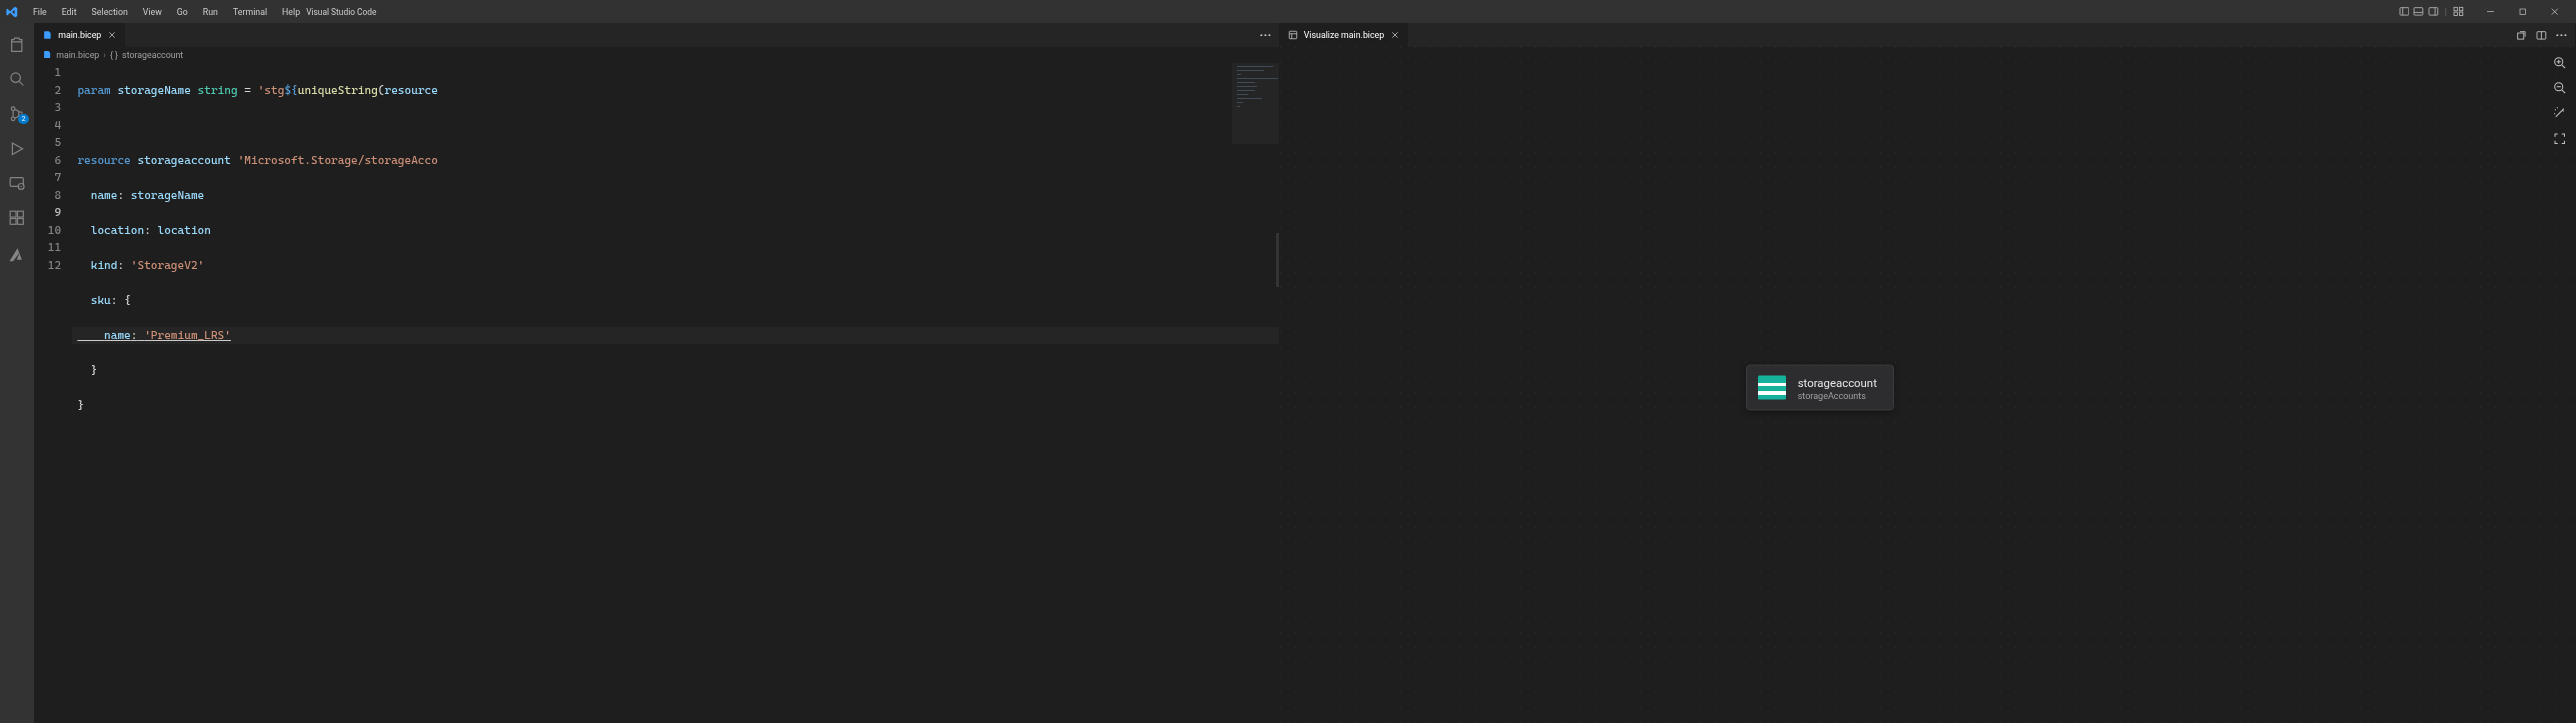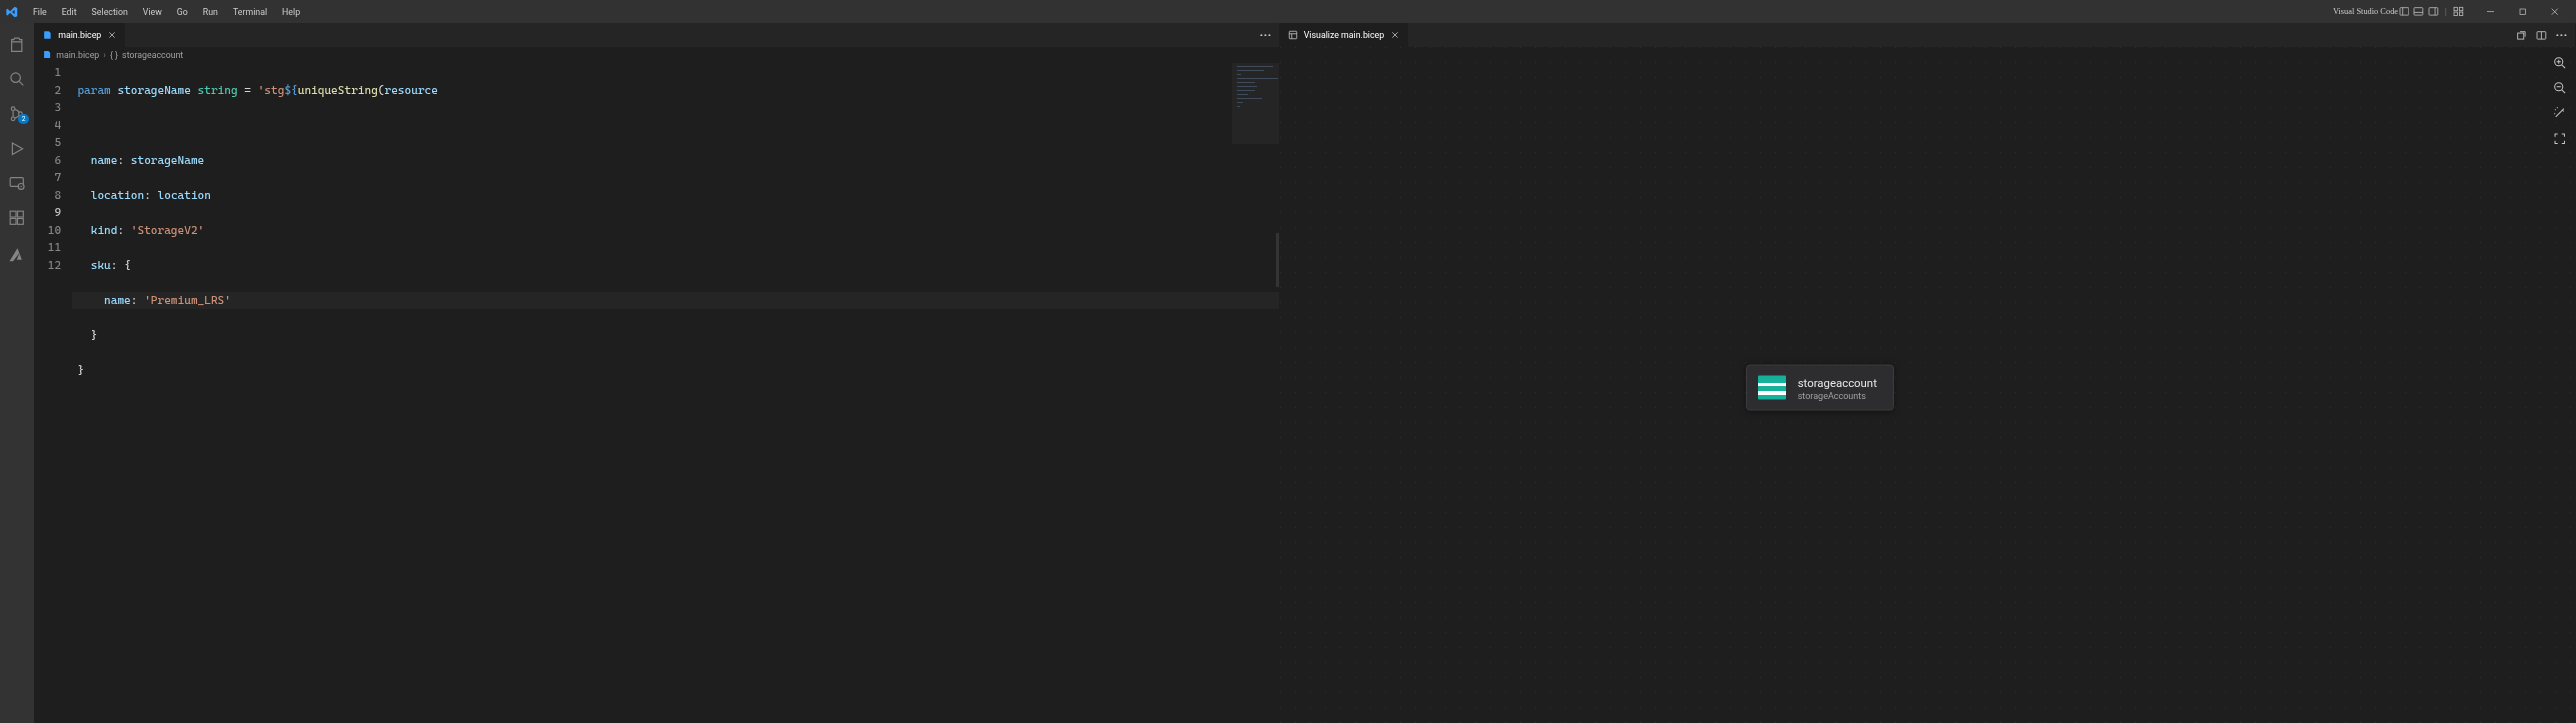--- a/index.html
+++ b/index.html
@@ -29,24 +29,23 @@
   .menu-items { display: flex; gap: 3px; }
   .menu-item {
     padding: 2.7px 6px;
     color: #cccccc;
     cursor: pointer;
     border-radius: 2.7px;
     font-size: 8.8px;
   }
   .title-center {
     flex: 1;
-    text-align: right;
+    text-align: left;
     color: #cccccc;
     font-size: 8.4px;
-    font-family: Liberation Serif, serif;
   }
   .window-controls { display: flex; align-items: center; gap: 1.3px; }
   .wc-group { display: flex; gap: 2.7px; margin-right: 9.4px; align-items: center; }
   .wc-icon {
     width: 12px; height: 12px;
     display: flex; align-items: center; justify-content: center;
     color: #b5b5b6;
   }
   .wc-btn {
     width: 31px; height: 23px;
@@ -179,21 +178,21 @@
   .gutter .ln { padding-right: 10.8px; }
   .gutter .ln.current { color: #c6c6c6; }
   .code-lines {
     flex: 1;
     padding-top: 1.3px;
     white-space: pre;
     overflow: hidden;
     position: relative;
   }
   .code-lines .line { padding-left: 5.4px; }
-  .code-lines .line.current { background: rgba(255,255,255,0.03); }
+  .code-lines .line.current { background: rgba(255,255,255,0.03); text-decoration: underline; }
   .minimap {
     position: absolute;
     top: 0; right: 0;
     width: 47px; height: 81px;
     background: #252526;
     border-left: 0.7px solid #252526;
   }
   .minimap .mm-line {
     height: 1.3px;
     margin: 2.7px 4px;
@@ -437,20 +436,21 @@
           <div class="ln">7</div>
           <div class="ln">8</div>
           <div class="ln current">9</div>
           <div class="ln">10</div>
           <div class="ln">11</div>
           <div class="ln">12</div>
         </div>
         <div class="code-lines">
 <div class="line"><span class="tok-kw">param</span> <span class="tok-name">storageName</span> <span class="tok-type">string</span> <span class="tok-punc">=</span> <span class="tok-str">'stg</span><span class="tok-tmpl">${</span><span class="tok-fn">uniqueString</span><span class="tok-punc">(</span><span class="tok-name">resource</span></div>
 <div class="line"> </div>
+<div class="line"><span class="tok-kw">resource</span> <span class="tok-name">storageaccount</span> <span class="tok-str">'Microsoft.Storage/storageAcco</span></div>
 <div class="line">  <span class="tok-prop">name</span><span class="tok-punc">:</span> <span class="tok-name">storageName</span></div>
 <div class="line">  <span class="tok-prop">location</span><span class="tok-punc">:</span> <span class="tok-name">location</span></div>
 <div class="line">  <span class="tok-prop">kind</span><span class="tok-punc">:</span> <span class="tok-str">'StorageV2'</span></div>
 <div class="line">  <span class="tok-prop">sku</span><span class="tok-punc">:</span> <span class="tok-punc">{</span></div>
 <div class="line current">    <span class="tok-prop">name</span><span class="tok-punc">:</span> <span class="tok-str">'Premium_LRS'</span></div>
 <div class="line">  <span class="tok-punc">}</span></div>
 <div class="line"><span class="tok-punc">}</span></div>
 <div class="line"> </div>
         </div>
         <div class="minimap">

